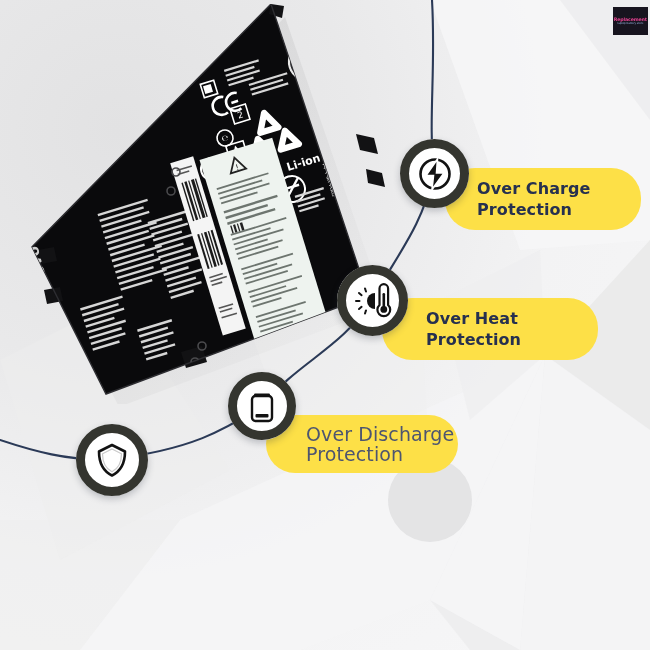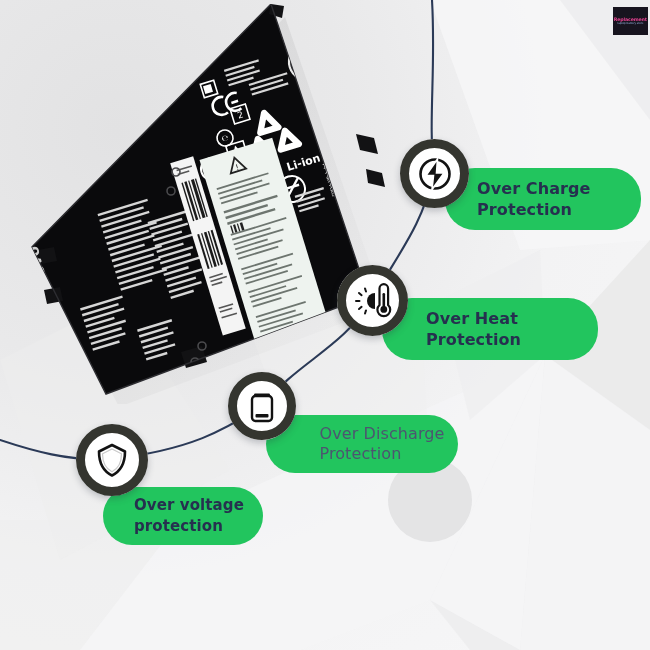--- a/index.html
+++ b/index.html
@@ -37,21 +37,21 @@
 
   
   .badge{position:absolute;border-radius:50%;background:#fff;
     display:flex;align-items:center;justify-content:center;
     box-shadow:0 3px 7px rgba(40,45,60,.26);}
   .badge .ring{position:absolute;inset:0;border-radius:50%;
     border:9px solid #34352f;box-sizing:border-box;}
   .badge svg{position:relative;z-index:2;}
 
   
-  .pill{position:absolute;background:#22c55e;border-radius:30px;
+  .pill{position:absolute;background:#fde047;border-radius:30px;
     display:flex;align-items:center;box-sizing:border-box;}
   .pill .txt{white-space:pre-line;}
   .pill.bold .txt{font-weight:bold;color:#26304f;letter-spacing:.1px;}
   .pill.light .txt{font-weight:normal;color:#4d5570;letter-spacing:.1px;}
 </style>
 </head>
 <body>
 
 <div id="stage">
 
@@ -343,29 +343,25 @@
   <div class="pill bold" style="left:445px;top:168px;width:196px;height:62px;padding-left:32px;font-size:16px;line-height:21px;">
     <span class="txt">Over Charge
 Protection</span>
   </div>
 
   <div class="pill bold" style="left:382px;top:298px;width:216px;height:62px;padding-left:44px;font-size:16px;line-height:21px;">
     <span class="txt">Over Heat
 Protection</span>
   </div>
 
-  <div class="pill light" style="left:266px;top:415px;width:192px;height:58px;padding-left:40px;font-size:16px;line-height:20px;justify-content:center;">
+  <div class="pill light" style="left:266px;top:415px;width:192px;height:58px;padding-left:40px;font-size:19px;line-height:20px;">
     <span class="txt">Over Discharge
 Protection</span>
   </div>
 
-  <div class="pill bold" style="left:103px;top:487px;width:160px;height:58px;padding-left:31px;font-size:15px;line-height:21px;">
-    <span class="txt">Over voltage
-protection</span>
-  </div>
 
   <div class="badge" style="left:400px;top:139px;width:69px;height:69px;">
     <div class="ring"></div>
     <svg width="40" height="40" viewBox="0 0 40 40">
       <circle cx="20" cy="20" r="14.5" fill="none" stroke="#121212" stroke-width="2.6"></circle>
       <path d="M22.5,5 L11,21.5 L18.5,21.5 L17,35.5 L29,19 L21.5,19 Z" fill="#121212"></path>
       <path d="M22.5,5 L11,21.5 L18.5,21.5 L17,35.5 L29,19 L21.5,19 Z" fill="none" stroke="#fff" stroke-width="1.6"></path>
     </svg>
   </div>
 

